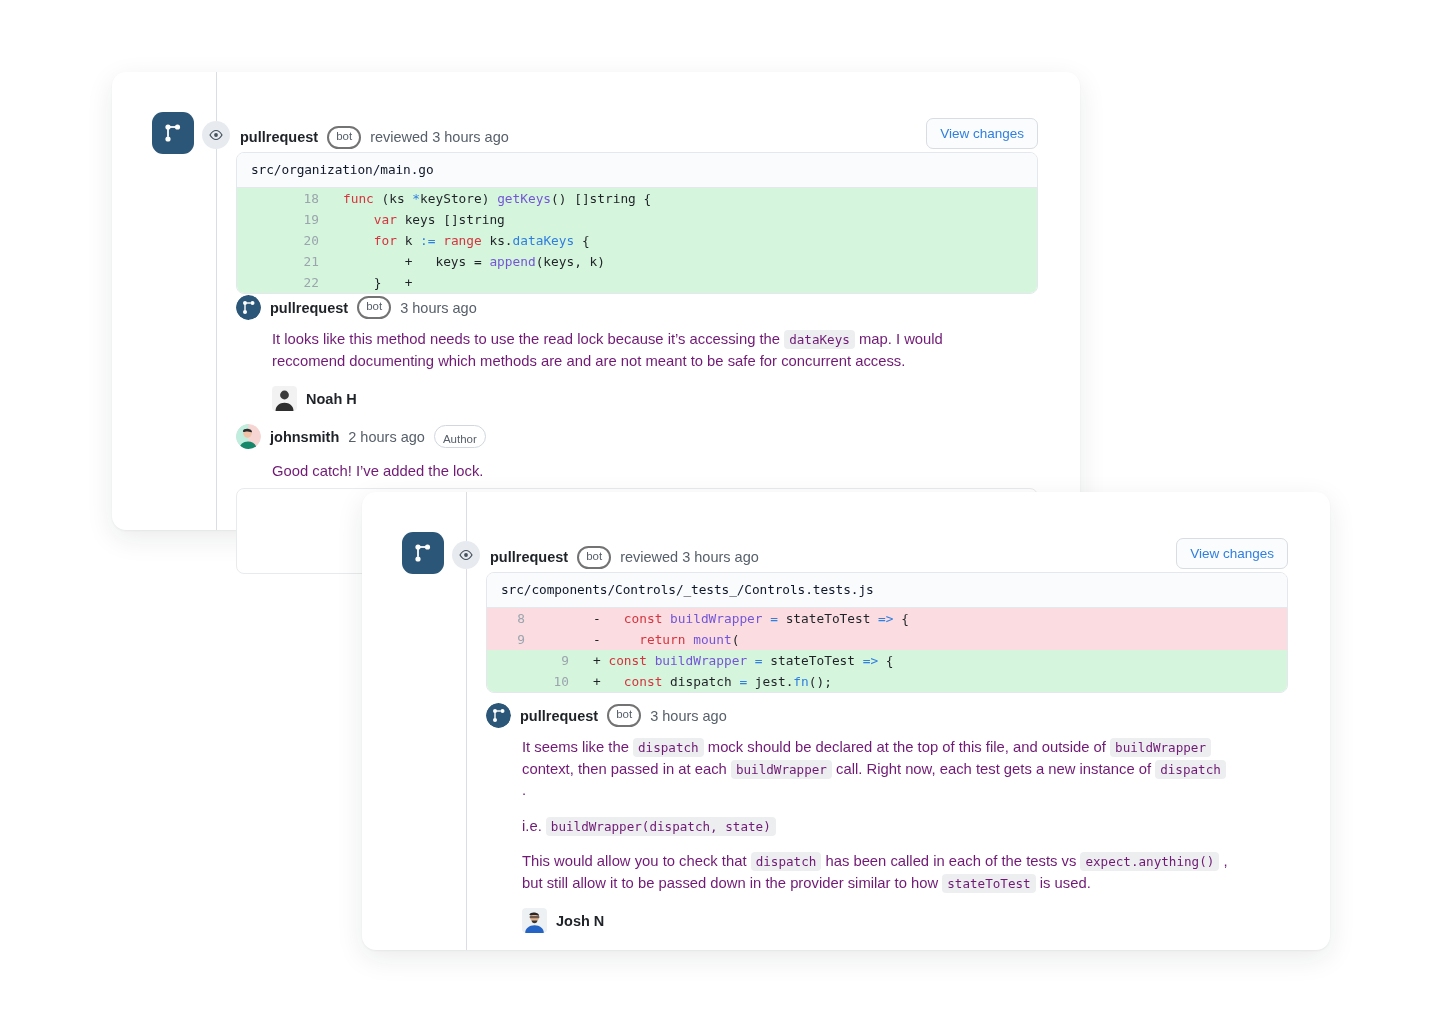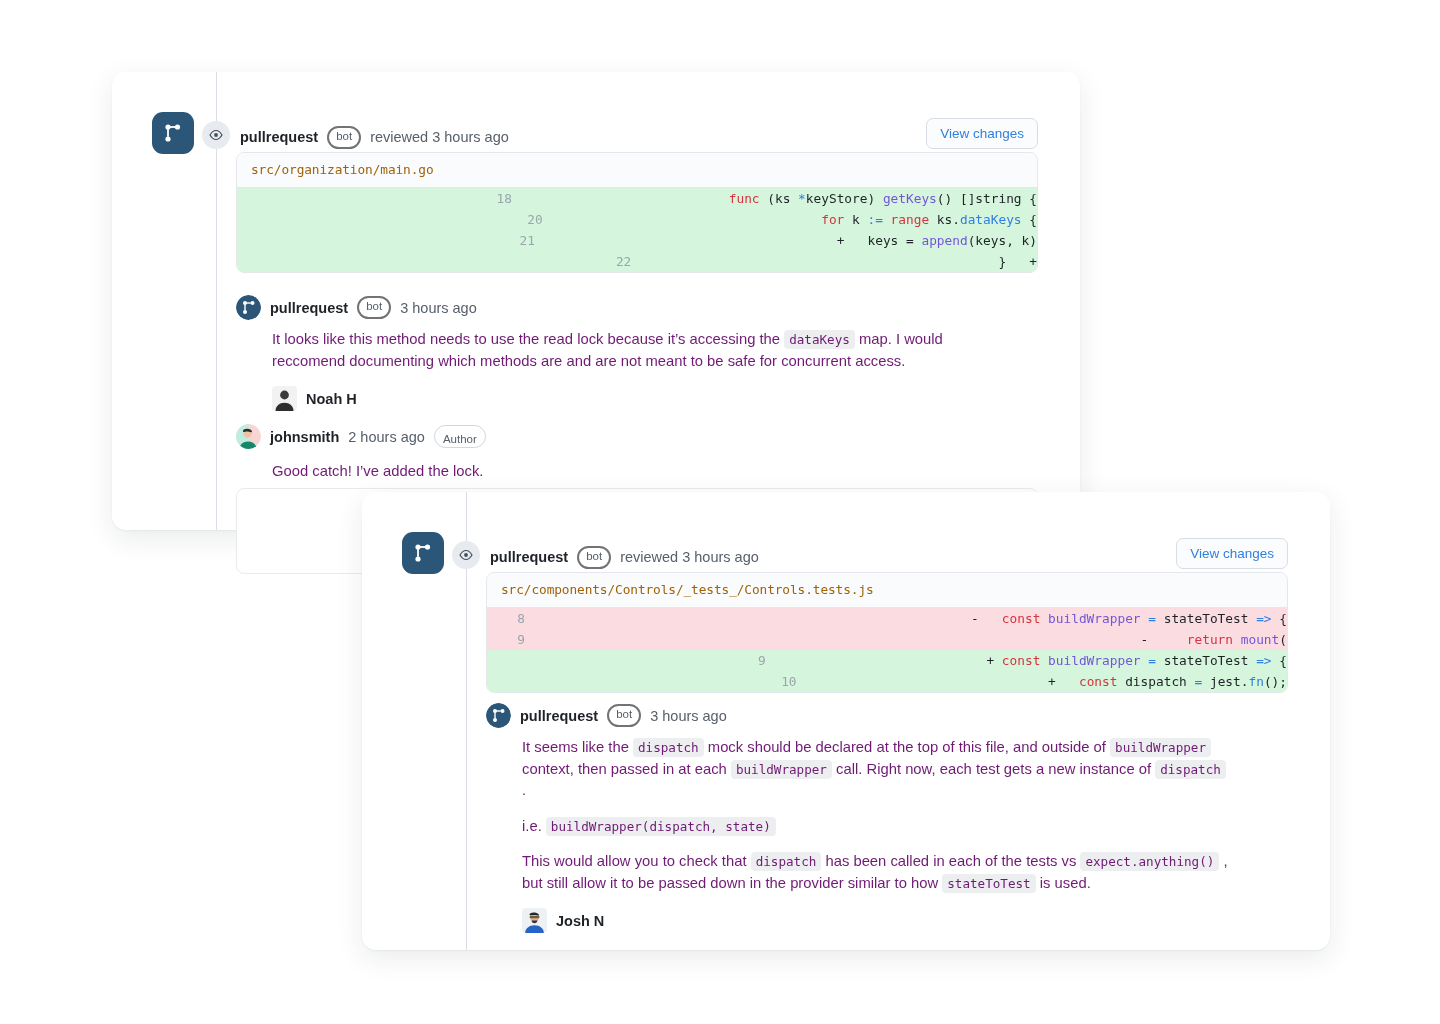--- a/index.html
+++ b/index.html
@@ -93,29 +93,29 @@
     border-radius: 8px;
     overflow: hidden;
     background: #ffffff;
   }
   .diff-filename {
     background: #fafbfc;
     border-bottom: 1px solid #e4e8ec;
     padding: 9px 14px 10px;
     font-family: "DejaVu Sans Mono", monospace;
     font-size: 12.8px;
-    color: #a16207;
+    color: #0f172a;
     letter-spacing: -.1px;
   }
   .diff-body {
     font-family: "DejaVu Sans Mono", monospace;
     font-size: 12.8px;
     line-height: 21px;
   }
-  .diff-row { display: flex; white-space: pre; justify-content: space-between; }
+  .diff-row { display: flex; white-space: pre; }
   .diff-row.add { background: #d6f5dd; }
   .diff-row.del { background: #fbdde1; }
   .ln {
     width: 44px;
     flex: 0 0 44px;
     text-align: right;
     color: #9aa5ae;
     padding-right: 6px;
     user-select: none;
   }
@@ -216,20 +216,21 @@
         <span class="bot-pill">bot</span>
         <span class="muted">reviewed 3 hours ago</span>
       </div>
       <button class="view-changes">View changes</button>
     </div>
 
     <div class="diff-panel">
       <div class="diff-filename">src/organization/main.go</div>
       <div class="diff-body">
           <div class="diff-row add"><span class="ln blank">&nbsp;</span><span class="ln">18</span><span class="code-cell"><span class="k-red">func </span><span class="k-plain">(ks </span><span class="k-blue">*</span><span class="k-plain">keyStore) </span><span class="k-purple">getKeys</span><span class="k-plain">() []string {</span></span></div>
+          <div class="diff-row add"><span class="ln blank">&nbsp;</span><span class="ln">19</span><span class="code-cell"><span class="k-plain">    </span><span class="k-red">var </span><span class="k-plain">keys []string</span></span></div>
           <div class="diff-row add"><span class="ln blank">&nbsp;</span><span class="ln">20</span><span class="code-cell"><span class="k-plain">    </span><span class="k-red">for </span><span class="k-plain">k </span><span class="k-blue">:= </span><span class="k-red">range </span><span class="k-plain">ks.</span><span class="k-blue">dataKeys</span><span class="k-plain"> {</span></span></div>
           <div class="diff-row add"><span class="ln blank">&nbsp;</span><span class="ln">21</span><span class="code-cell"><span class="k-plain">        +   keys = </span><span class="k-purple">append</span><span class="k-plain">(keys, k)</span></span></div>
           <div class="diff-row add"><span class="ln blank">&nbsp;</span><span class="ln">22</span><span class="code-cell"><span class="k-plain">    }   +</span></span></div>
         </div>
     </div>
 
     <div class="comment" style="top:223px">
       <div class="comment-head">
         <span class="avatar">
           <svg width="25" height="25" viewBox="0 0 25 25">

